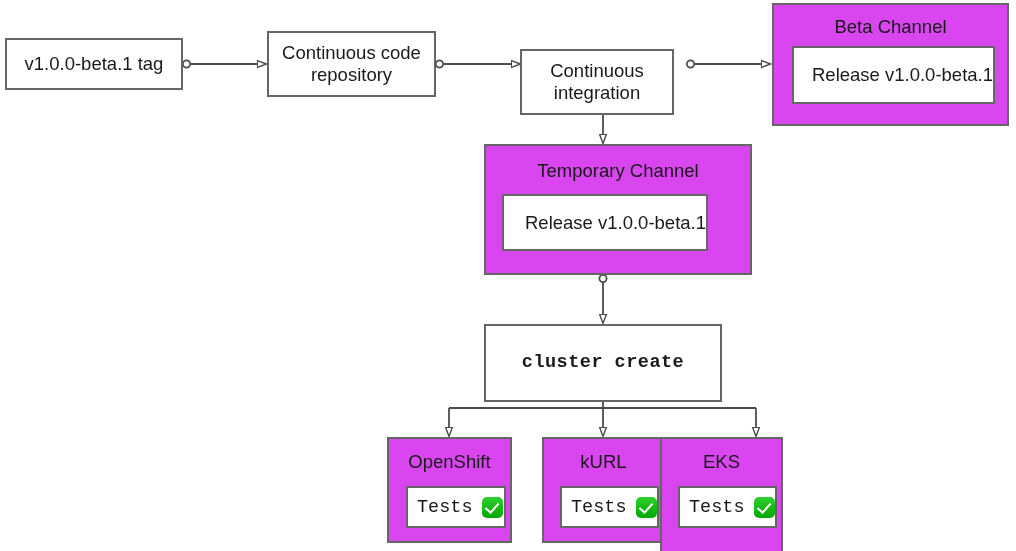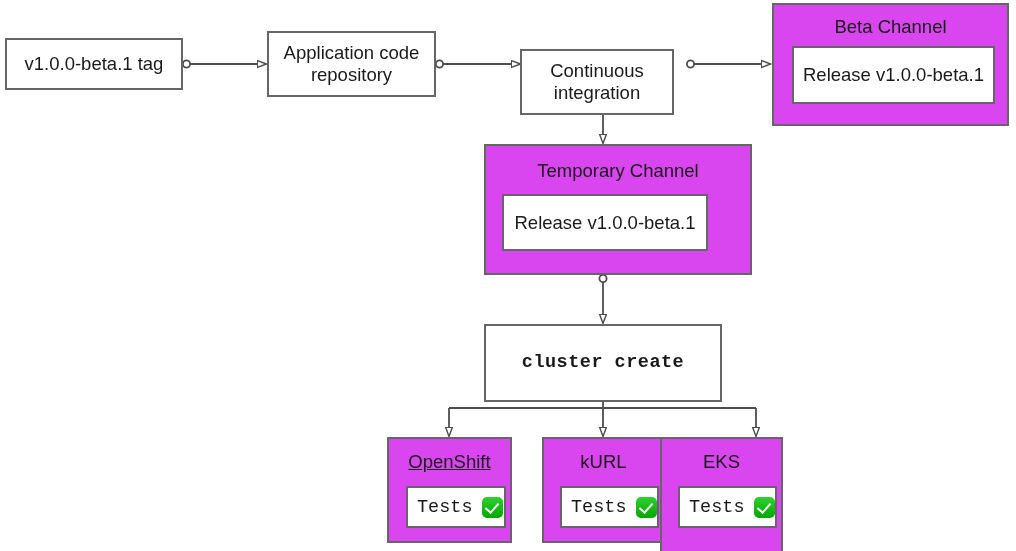--- a/index.html
+++ b/index.html
@@ -67,21 +67,21 @@
     font-size: 18.5px;
     color: #1a1a1a;
   }
   .inner-box {
     position: absolute;
     box-sizing: border-box;
     border: 2px solid #666666;
     background: #ffffff;
     display: flex;
     align-items: center;
-    justify-content: center;
+    justify-content: flex-end;
     font-size: 18.5px;
     white-space: nowrap;
   }
   .inner-box.left {
     justify-content: flex-start;
     padding-left: 9px;
   }
   .tests-row {
     display: inline-flex;
     align-items: center;
@@ -144,21 +144,21 @@
       <line x1="603" y1="408" x2="603" y2="436" marker-end="url(#arrow)"></line>
       <line x1="756" y1="408" x2="756" y2="436" marker-end="url(#arrow)"></line>
     </g>
   </svg>
 
   <div class="node plain" style="left:5px; top:38px; width:178px; height:52px;">
     <span class="node-label">v1.0.0-beta.1 tag</span>
   </div>
 
   <div class="node plain" style="left:267px; top:31px; width:169px; height:66px;">
-    <span class="node-label">Application code
+    <span class="node-label">Continuous code
 repository</span>
   </div>
 
   <div class="node plain" style="left:520px; top:49px; width:154px; height:66px;">
     <span class="node-label">Continuous
 integration</span>
   </div>
 
   <div class="node mono" style="left:484px; top:324px; width:238px; height:78px;">
     <span class="node-label">cluster create</span>
@@ -172,21 +172,21 @@
   </div>
 
   <div class="container" style="left:484px; top:144px; width:268px; height:131px;">
     <div class="container-title" style="top:14px;">Temporary Channel</div>
     <div class="inner-box" style="left:16px; top:48px; width:206px; height:57px;">
       <span>Release v1.0.0-beta.1</span>
     </div>
   </div>
 
   <div class="container" style="left:387px; top:437px; width:125px; height:106px;">
-    <div class="container-title" style="top:12px;text-decoration:underline;">OpenShift</div>
+    <div class="container-title" style="top:12px;">OpenShift</div>
     <div class="inner-box left" style="left:17px; top:47px; width:100px; height:42px;">
       <span class="tests-row">
         <span>Tests</span>
         <span class="check"></span>
       </span>
     </div>
   </div>
 
   <div class="container" style="left:542px; top:437px; width:123px; height:106px;">
     <div class="container-title" style="top:12px;">kURL</div>

